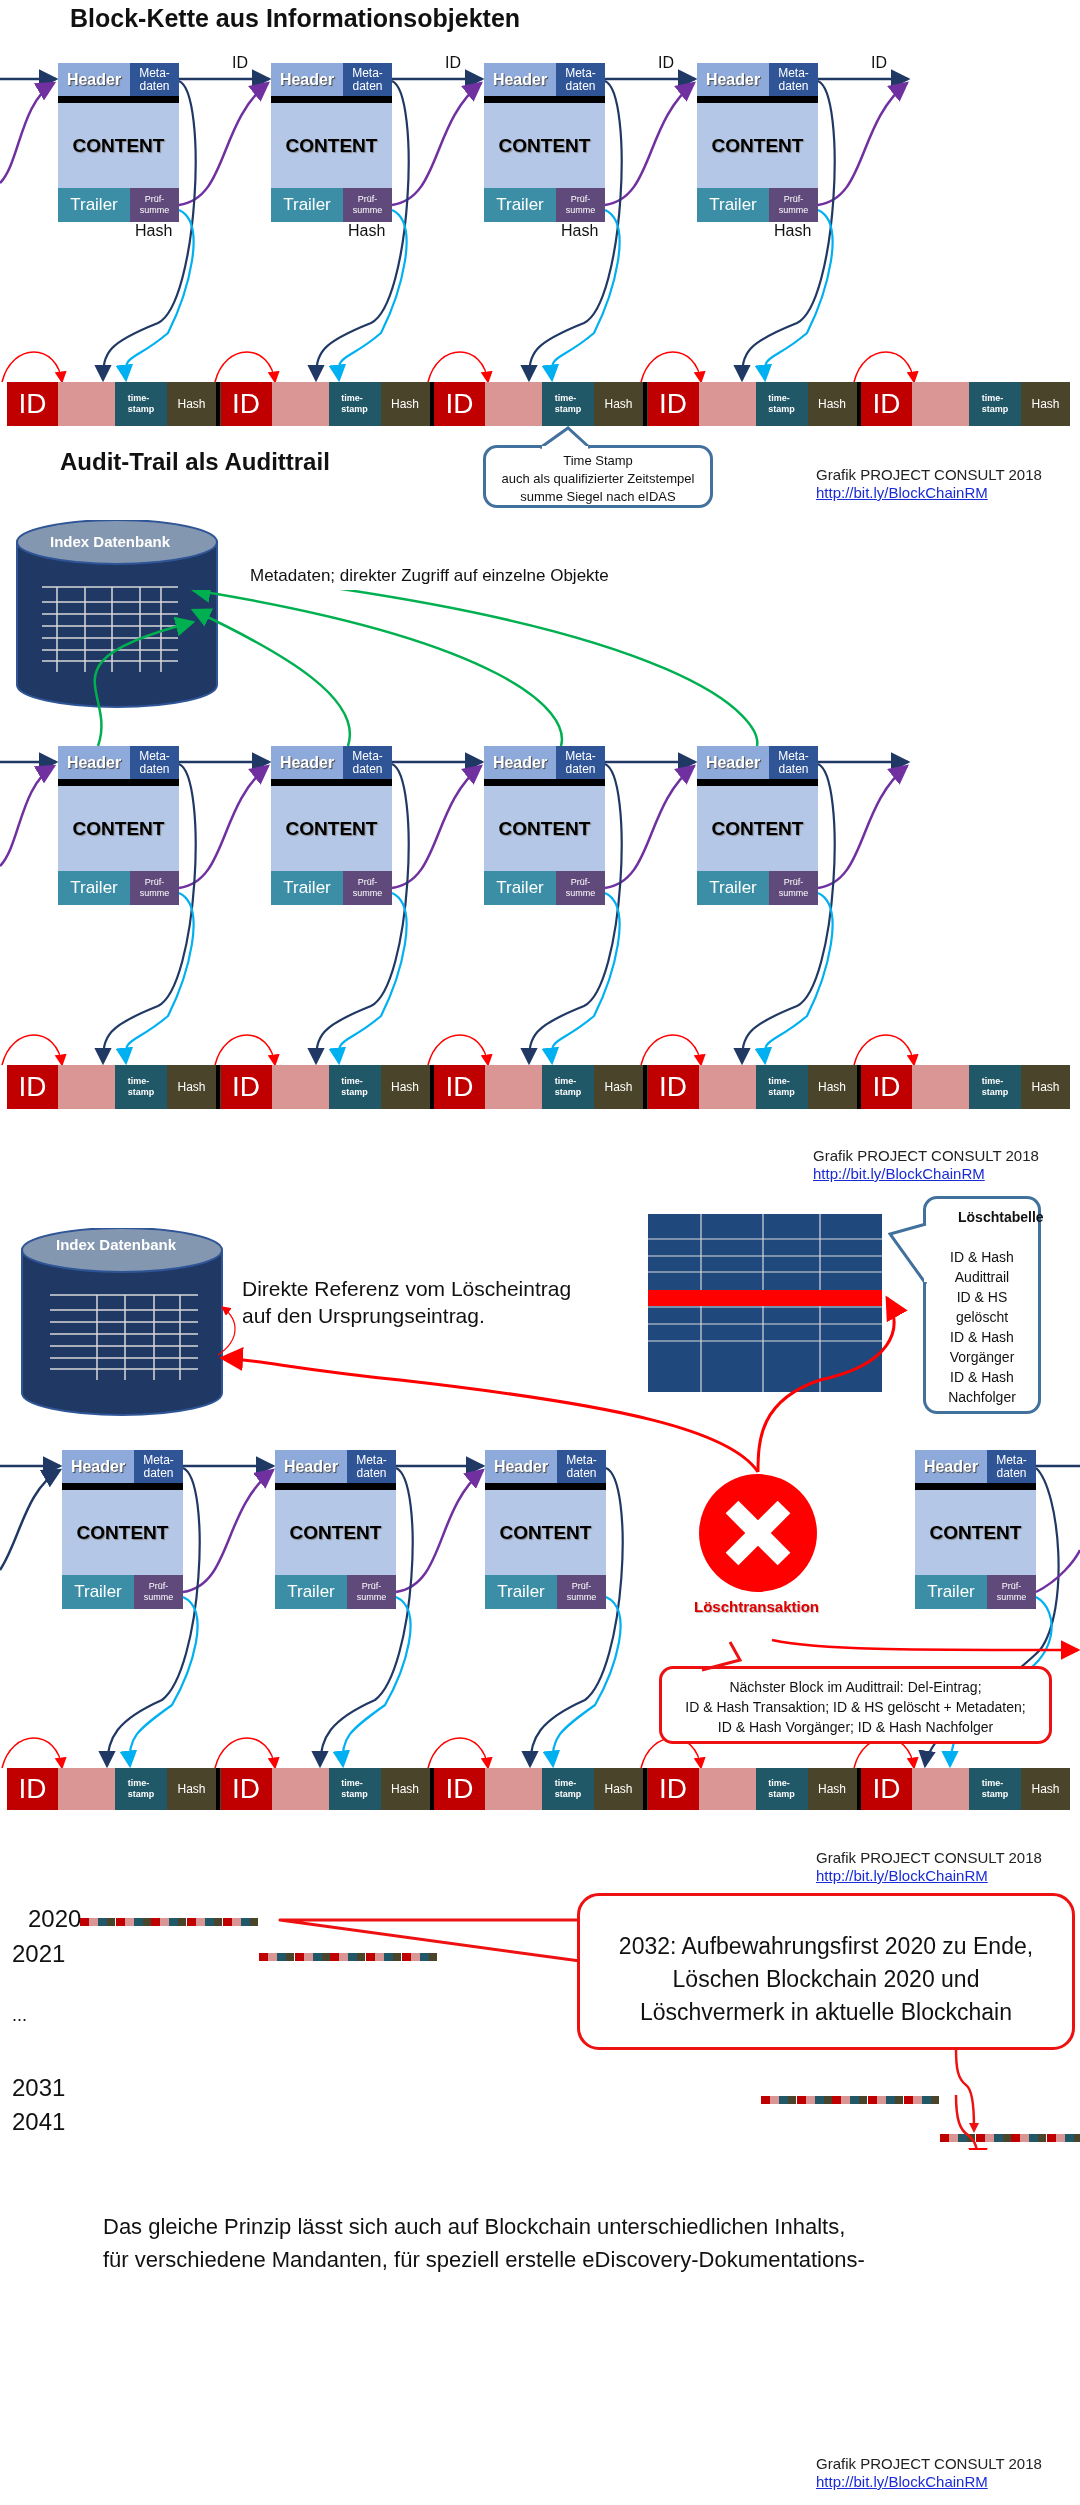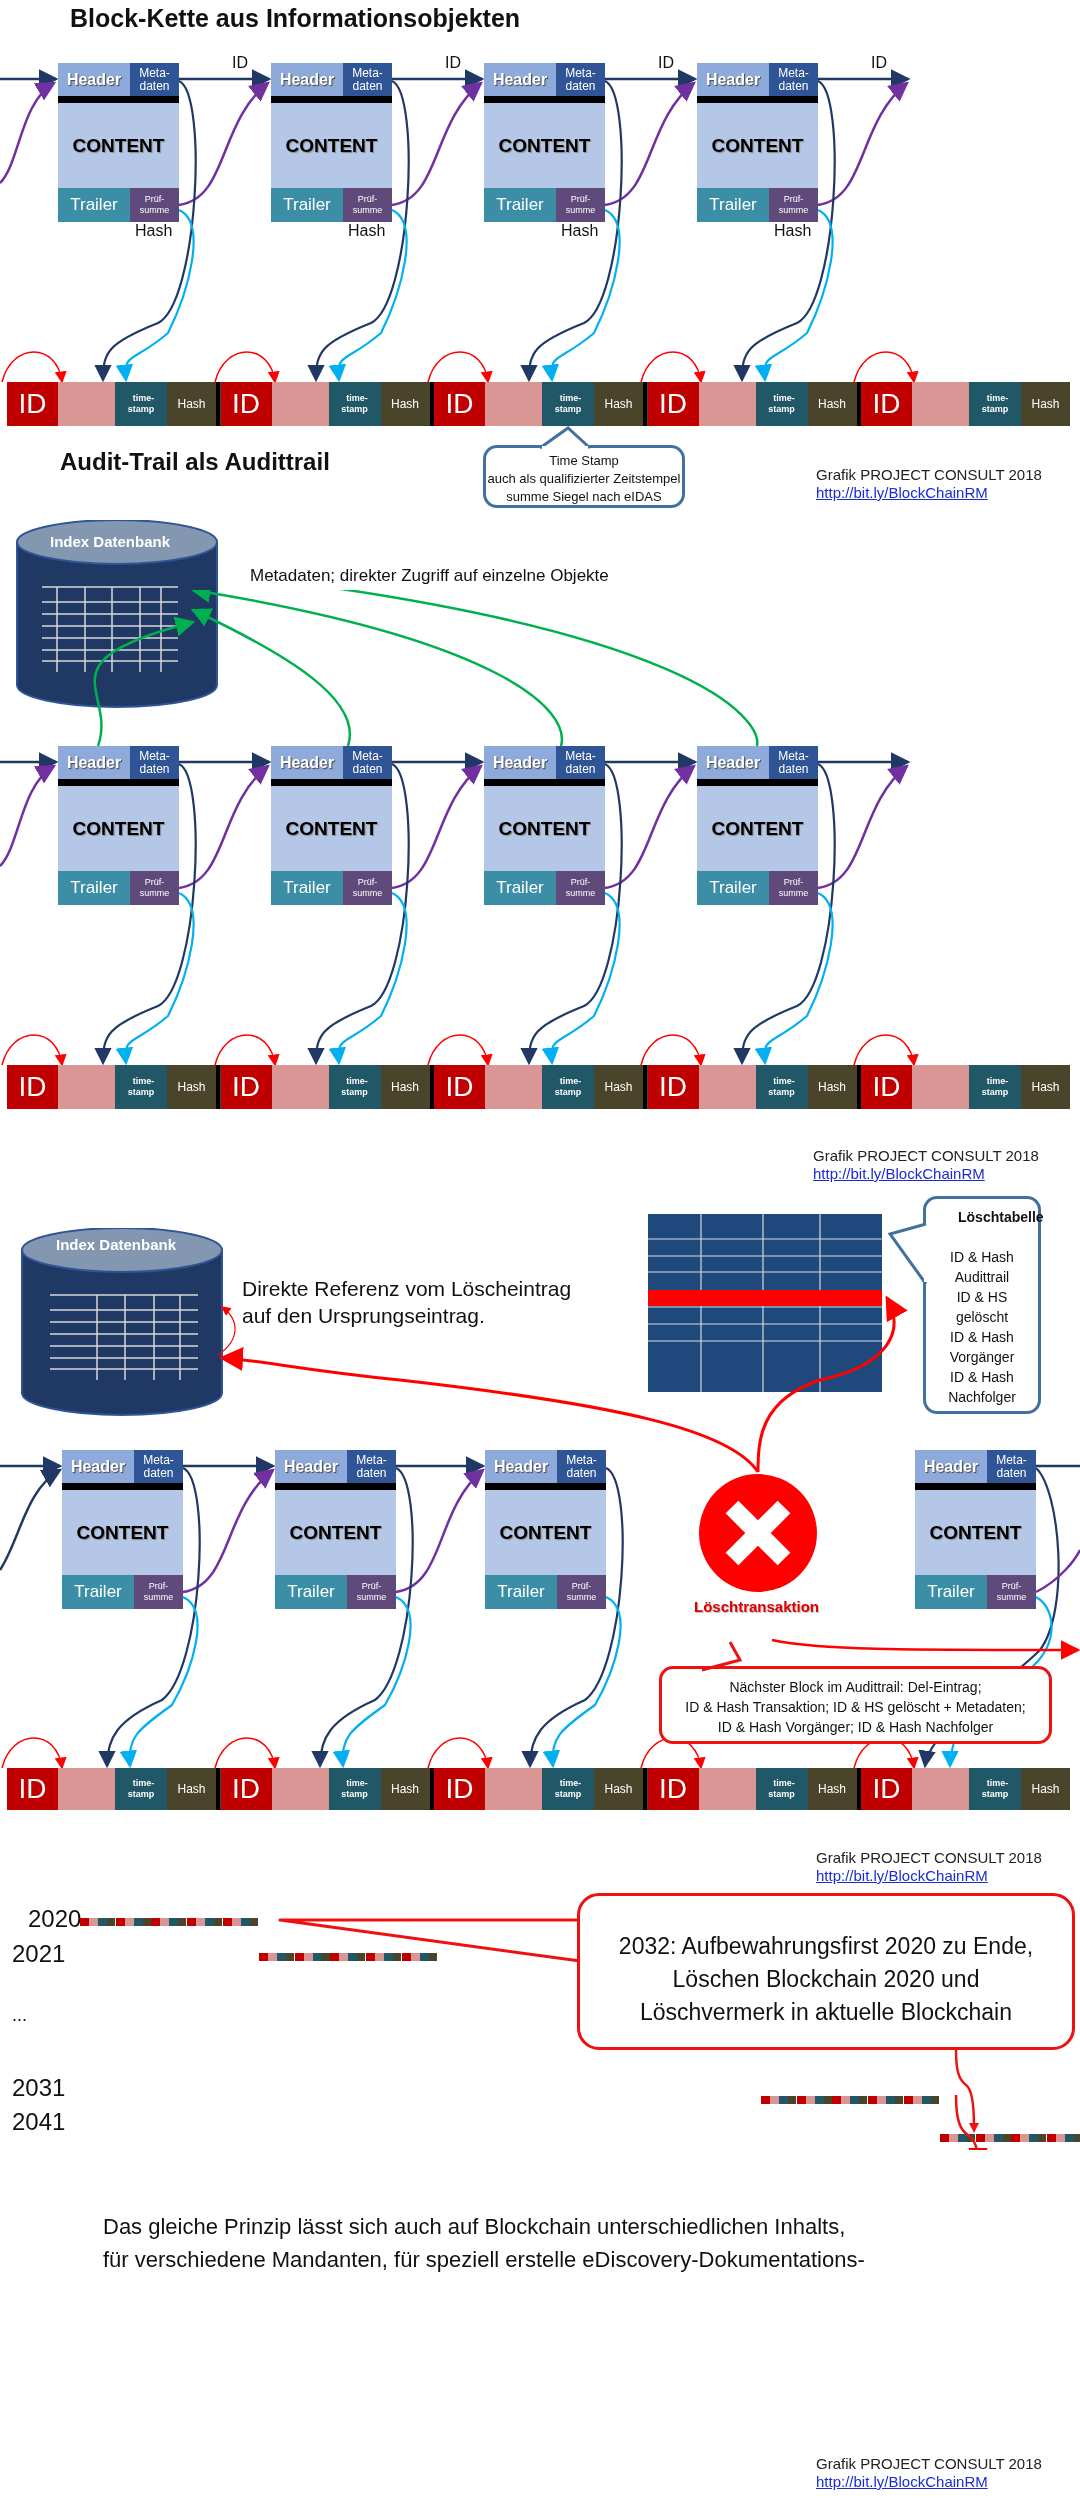--- a/index.html
+++ b/index.html
@@ -14,21 +14,21 @@
   .bar{position:absolute;left:0;top:33px;width:121px;height:7px;background:#000;}
   .content{position:absolute;left:0;top:40px;width:121px;height:85px;background:#b4c7e7;font-weight:bold;font-size:19px;color:#000;display:flex;align-items:center;justify-content:center;text-shadow:1px 1px 1px #888;}
   .trl{position:absolute;left:0;top:125px;width:72px;height:34px;background:#3b8ea5;color:#fff;font-size:17px;display:flex;align-items:center;justify-content:center;}
   .pruef{position:absolute;left:72px;top:125px;width:49px;height:34px;background:#604a7b;color:#fff;font-size:9px;line-height:11px;display:flex;align-items:center;justify-content:center;text-align:center;}
   .hashlbl{position:absolute;font-size:16px;color:#111;}
   .idlbl{position:absolute;font-size:16px;color:#111;}
   .chain{position:absolute;left:7px;width:1060px;height:44px;background:#4a452a;}
   .seg{position:absolute;top:0;height:100%;display:flex;align-items:center;justify-content:center;color:#fff;}
   .s-id{background:#c00000;width:51px;font-size:28px;}
   .s-pk{background:#d99694;width:57px;}
-  .s-ts{background:#215868;width:52px;font-size:9px;line-height:11px;text-align:right;font-weight:bold;}
+  .s-ts{background:#215868;width:52px;font-size:9px;line-height:11px;text-align:left;font-weight:bold;}
   .s-hs{background:#4a452a;width:49px;font-size:12px;}
   .s-sep{background:#000;width:4px;}
   .cyl-text{font-weight:bold;font-size:15px;color:#fff;}
   .callout{position:absolute;border:3px solid #41719c;border-radius:14px;background:#fff;font-size:13px;color:#111;text-align:center;}
   .rcallout{position:absolute;border:3px solid #ee1111;border-radius:22px;background:#fff;color:#111;text-align:center;}
   .note{font-size:18px;color:#111;}
   .year{font-size:24px;color:#111;}
   .mini{position:absolute;height:8px;}
 </style>
 </head>
@@ -159,21 +159,21 @@
 stamp</div>
     <div class="seg s-hs" style="left:800.5px">Hash</div>
     <div class="seg s-sep" style="left:849.5px"></div>
     <div class="seg s-id" style="left:854px">ID</div>
     <div class="seg s-pk" style="left:905px"></div>
     <div class="seg s-ts" style="left:962px;white-space:pre-line">time-
 stamp</div>
     <div class="seg s-hs" style="left:1014px">Hash</div>
   </div>
 
-<div class="callout" style="left:483px;top:445px;width:202px;height:63px;padding-top:4px;box-sizing:border-box;line-height:18px;">
+<div class="callout" style="left:483px;top:445px;width:230px;height:63px;padding-top:4px;box-sizing:border-box;line-height:18px;">
   <div>Time Stamp</div>
   <div>auch als qualifizierter Zeitstempel</div>
   <div>summe Siegel nach eIDAS</div>
 </div>
 <svg class="abs" style="left:530px;top:426px" width="80" height="24">
     <path d="M10,22 L38,2 L60,22" fill="#fff" stroke="#41719c" stroke-width="3"></path>
     <rect x="12" y="20" width="46" height="5" fill="#fff"></rect>
   </svg>
 
 <div class="abs title" style="left:60px;top:448px;font-size:24px;">Audit-Trail als Audittrail</div>

